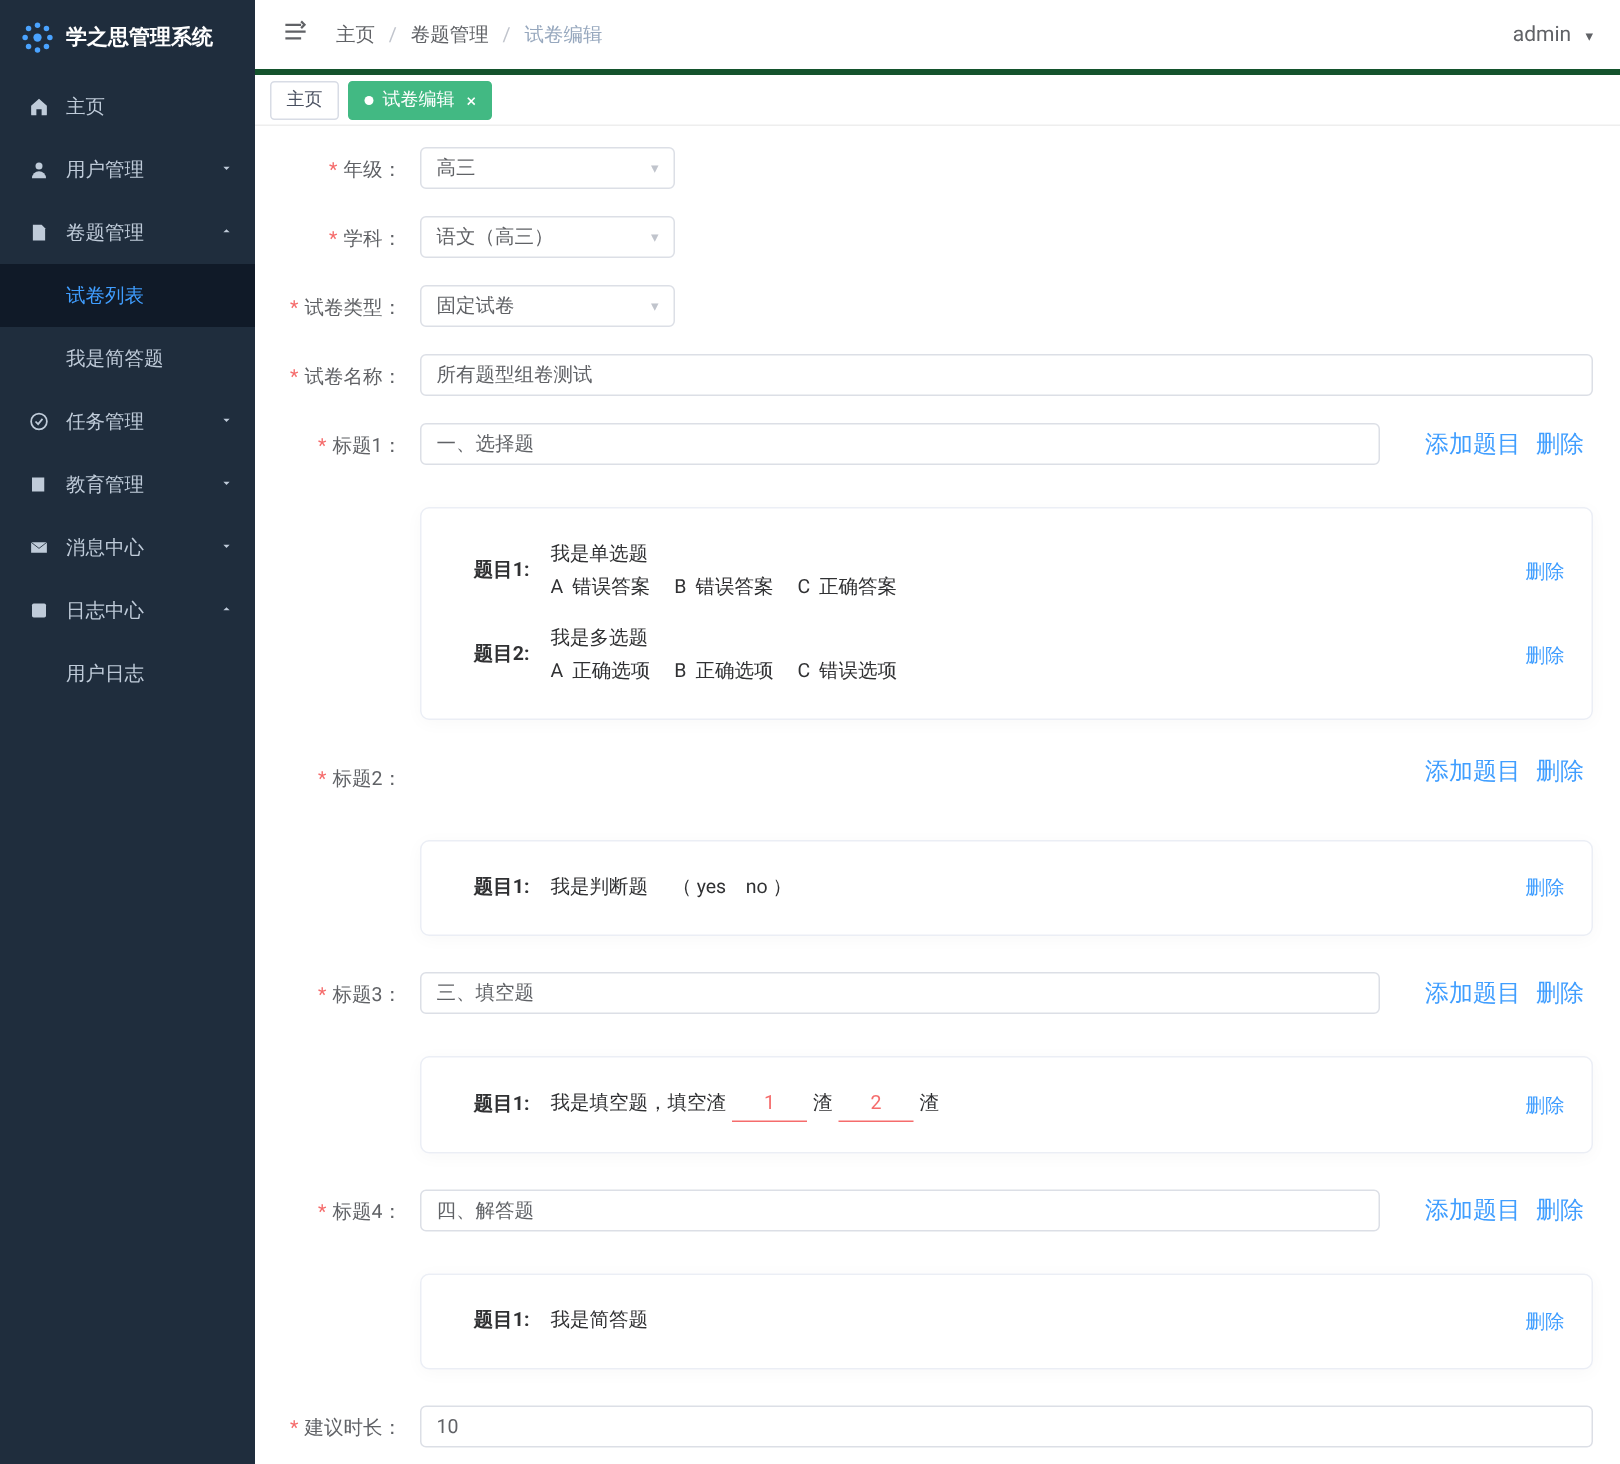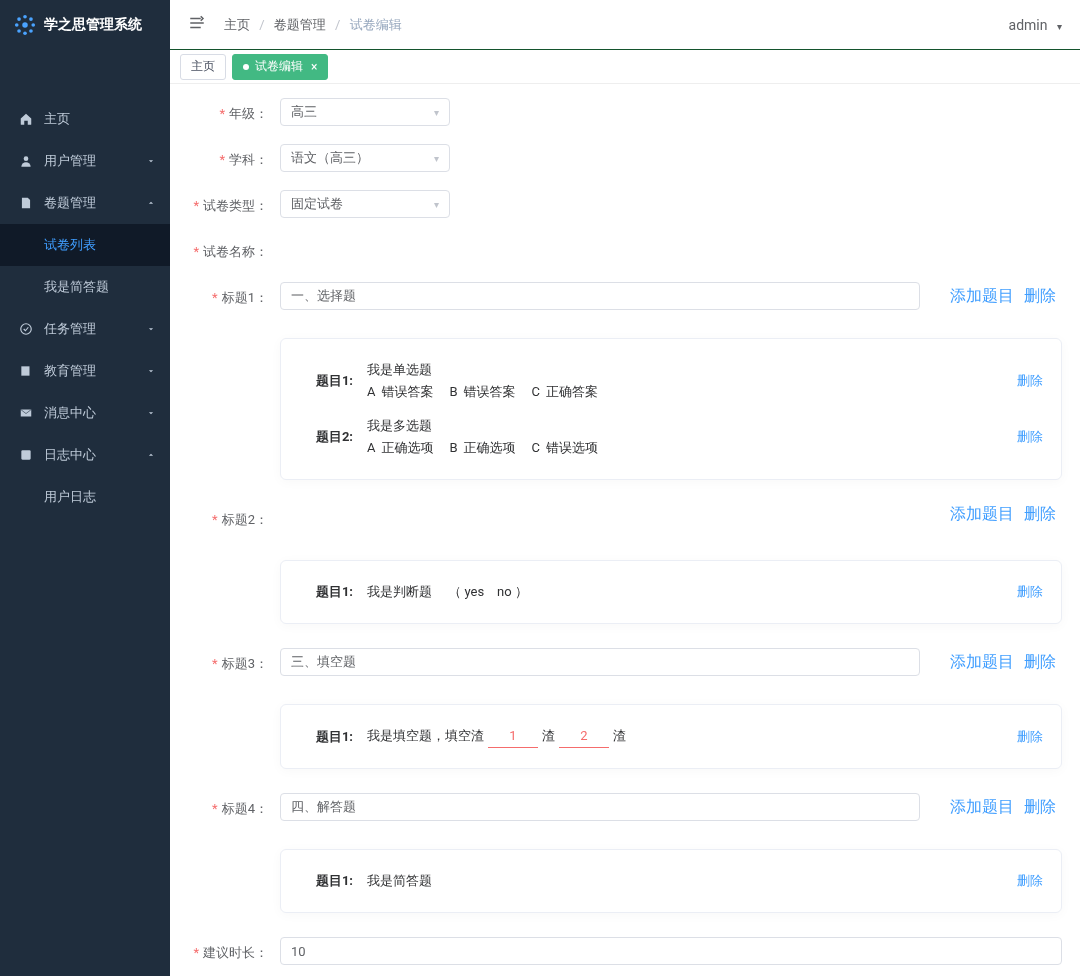--- a/index.html
+++ b/index.html
@@ -1,31 +1,31 @@
 <!DOCTYPE html>
 <html><head>
   <meta charset="utf-8">
   <style>
     * { margin: 0; padding: 0; box-sizing: border-box; }
     body { font-family: -apple-system, BlinkMacSystemFont, "Segoe UI", Roboto, "PingFang SC", "Microsoft YaHei", sans-serif; font-size: 14px; color: #303133; background: #f0f2f5; width:1080px; }
     a { color: #409eff; text-decoration:none; cursor:pointer; }
     .app { display:flex; height:976px; }
-    .sidebar { width:170px; background:#1f2d3d; color:#bfcbd9; display:flex; flex-direction:column; flex-shrink:0;gap:48px; }
+    .sidebar { width:170px; background:#1f2d3d; color:#bfcbd9; display:flex; flex-direction:column; flex-shrink:0; }
     .brand { display:flex; align-items:center; height:50px; padding:0 14px; background:#1f2d3d; }
     .brand-logo { width:22px; height:22px; margin-right:8px; }
     .brand-title { color:#fff; font-size:14px; font-weight:700; }
     .nav { flex:1; }
     .nav-item { display:flex; align-items:center; height:42px; padding:0 18px; color:#bfcbd9; cursor:pointer; font-size:13px; position:relative; }
     .nav-item .icon { width:16px; height:16px; margin-right:10px; display:inline-flex; align-items:center; justify-content:center; }
     .nav-item .arrow { position:absolute; right:14px; }
     .nav-sub { }
     .nav-sub .nav-item { padding-left:44px; }
     .nav-sub .nav-item.active { color:#409eff; background:#101a28; }
     .content { flex:1; display:flex; flex-direction:column; overflow:hidden; }
-    .topbar { height:50px; background:#fff; display:flex; align-items:center; padding:0 18px; border-bottom:1px solid #14532d; }
+    .topbar { height:50px; background:#fff; display:flex; align-items:center; padding:0 18px; border-bottom:4px solid #14532d; }
     .hamburger { margin-right:18px; cursor:pointer; }
     .breadcrumb { flex:1; color:#606266; font-size:13px; }
     .breadcrumb .sep { margin:0 6px; color:#c0c4cc; }
     .breadcrumb .last { color:#97a8be; }
     .user { color:#606266; font-size:14px; cursor:pointer; }
     .tabs { height:34px; background:#fff; border-bottom:1px solid #eee; display:flex; align-items:center; padding:0 10px; gap:6px; }
     .tab { height:26px; border:1px solid #d8dce5; border-radius:3px; padding:0 10px; display:flex; align-items:center; font-size:12px; color:#495060; cursor:pointer; }
     .tab.active { background:#42b983; color:#fff; border-color:#42b983; }
     .tab.active .dot { width:6px; height:6px; border-radius:50%; background:#fff; margin-right:6px; }
     .tab .close { margin-left:8px; font-size:12px; }
@@ -223,20 +223,25 @@
         <div class="form-label req">试卷类型：</div>
         <div class="ctrl">
             <div class="select">
               <span>固定试卷</span>
               <span class="caret">▾</span>
             </div>
           </div>
       </div>
       <div class="form-row">
         <div class="form-label req">试卷名称：</div>
+        <div class="ctrl">
+            <div class="input">
+              <span>所有题型组卷测试</span>
+            </div>
+          </div>
       </div>
 
       <div id="sections">
           <div class="form-row">
             <div class="form-label req">标题1：</div>
     <div class="ctrl title-row">
       <div class="input">
                 <span>一、选择题</span>
               </div>
       <div class="title-actions">

